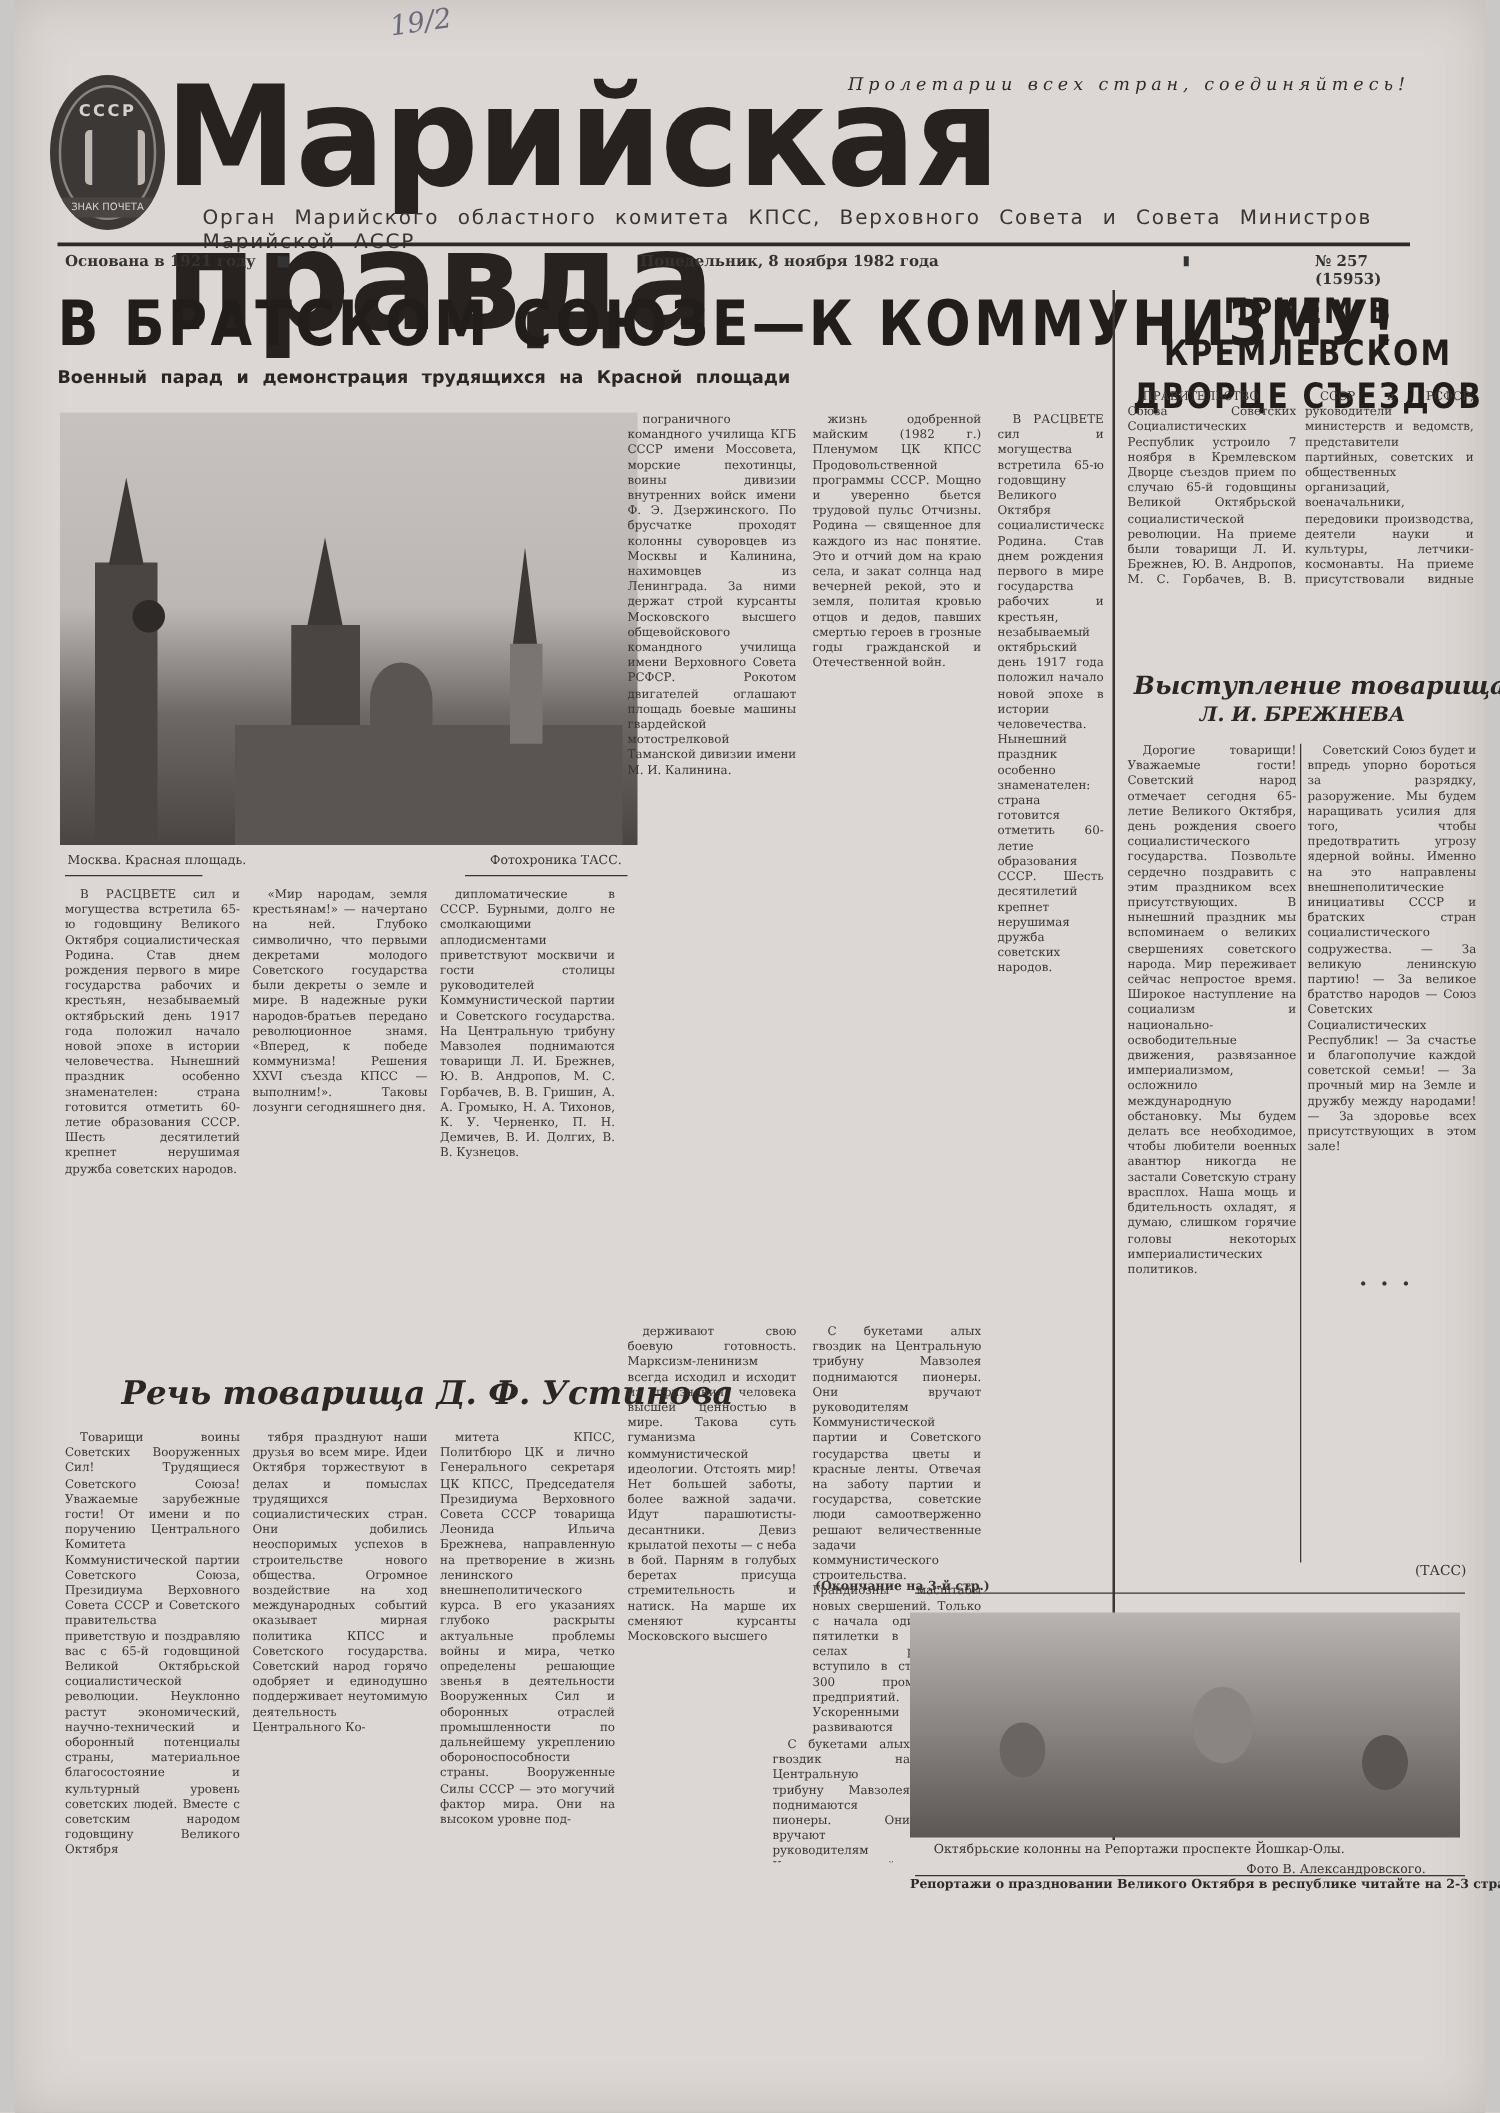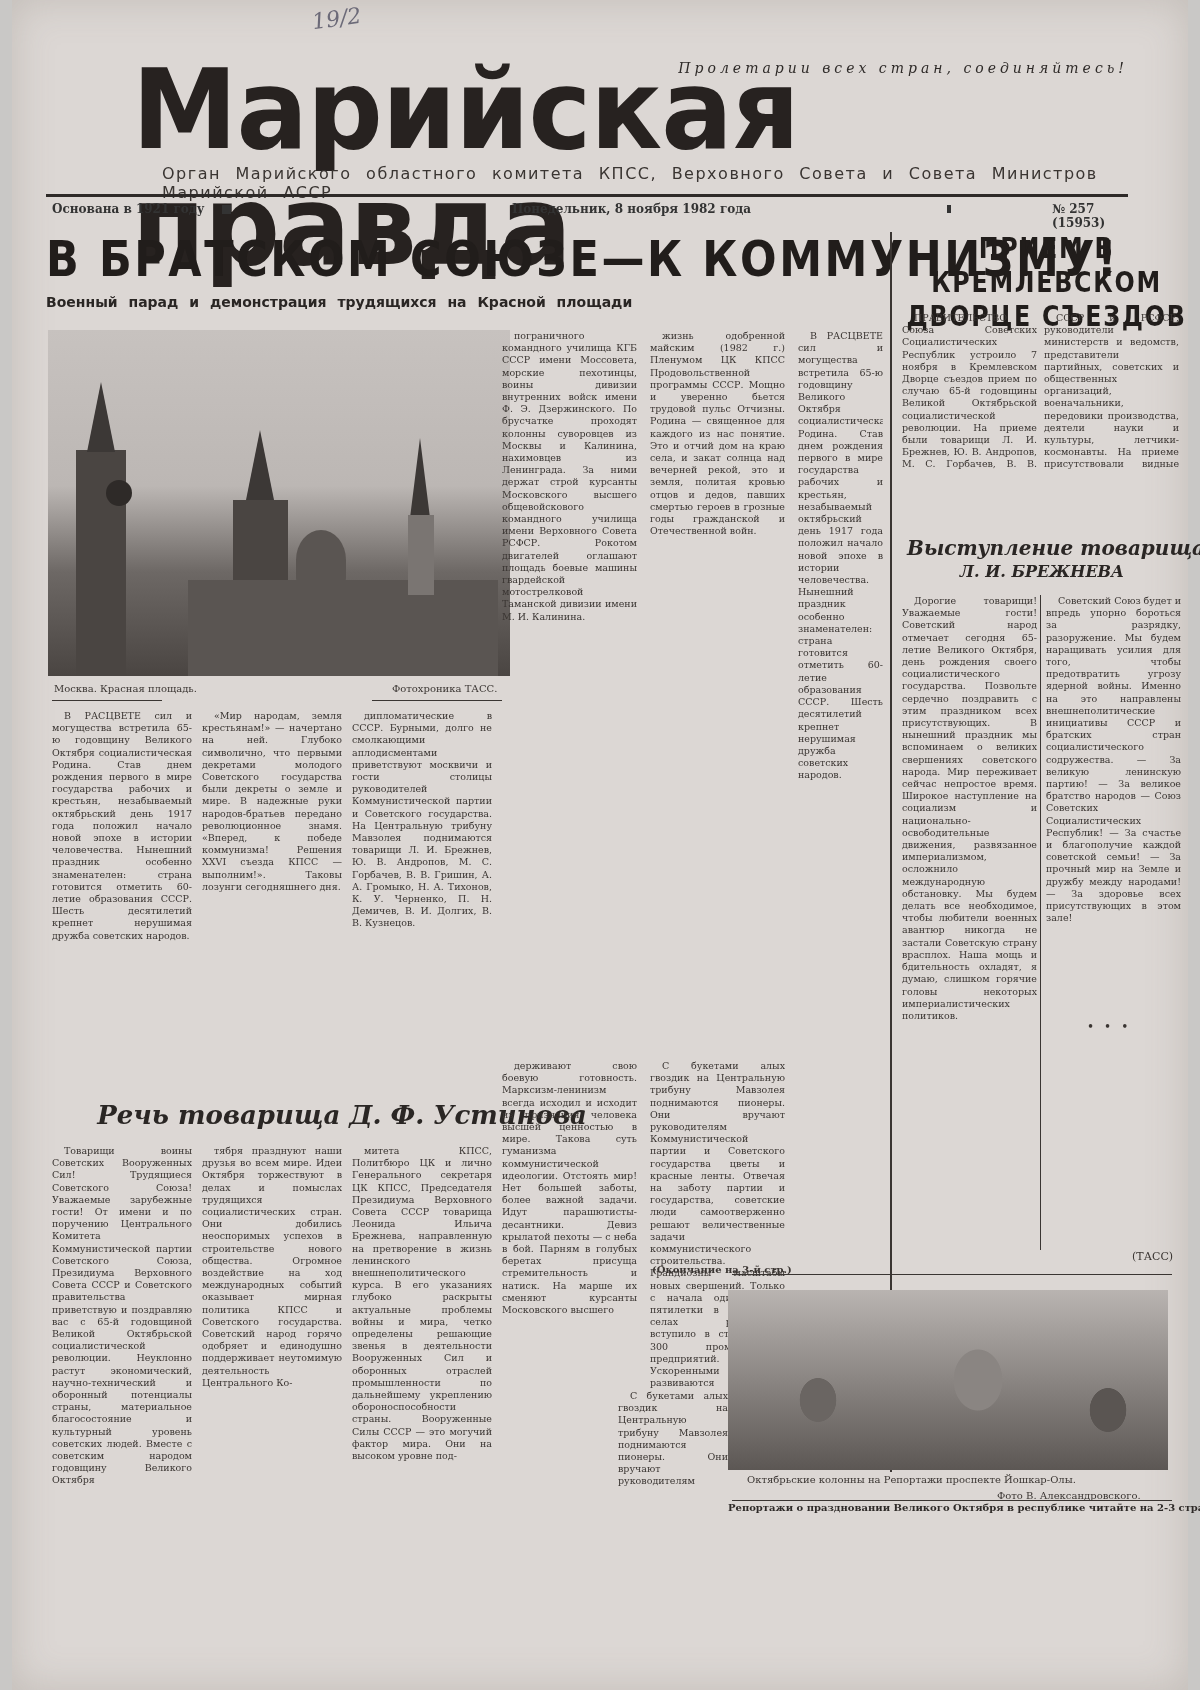--- a/index.html
+++ b/index.html
@@ -112,20 +112,26 @@
   .footer-note { position:absolute; left:716px; top:1502px; width:440px; font-family:"DejaVu Serif", serif; font-weight:bold;
     font-size:10px; color:#2e2a28; white-space:nowrap; }
 </style>
 </head>
 <body>
 
 <div class="page">
 
   <div class="pencil">19/2</div>
 
+  <div class="emblem">
+    <div class="emblem-inner"></div>
+    <div class="emblem-ussr">СССР</div>
+    <div class="emblem-figures"></div>
+    <div class="emblem-ribbon">ЗНАК ПОЧЕТА</div>
+  </div>
   <div class="motto">Пролетарии всех стран, соединяйтесь!</div>
   <div class="title">Марийская правда</div>
   <div class="subtitle">Орган Марийского областного комитета КПСС, Верховного Совета и Совета Министров Марийской АССР</div>
   <div class="rule-top"></div>
   <div class="infobar">
     <span style="left:0">Основана в 1921 году</span>
     <span style="left:170px;width:9px;height:9px;background:#333;top:5px"></span>
     <span style="left:460px">Понедельник, 8 ноября 1982 года</span>
     <span style="left:895px;width:4px;height:8px;background:#333;top:5px"></span>
     <span style="left:1000px">№ 257 (15953)</span>

